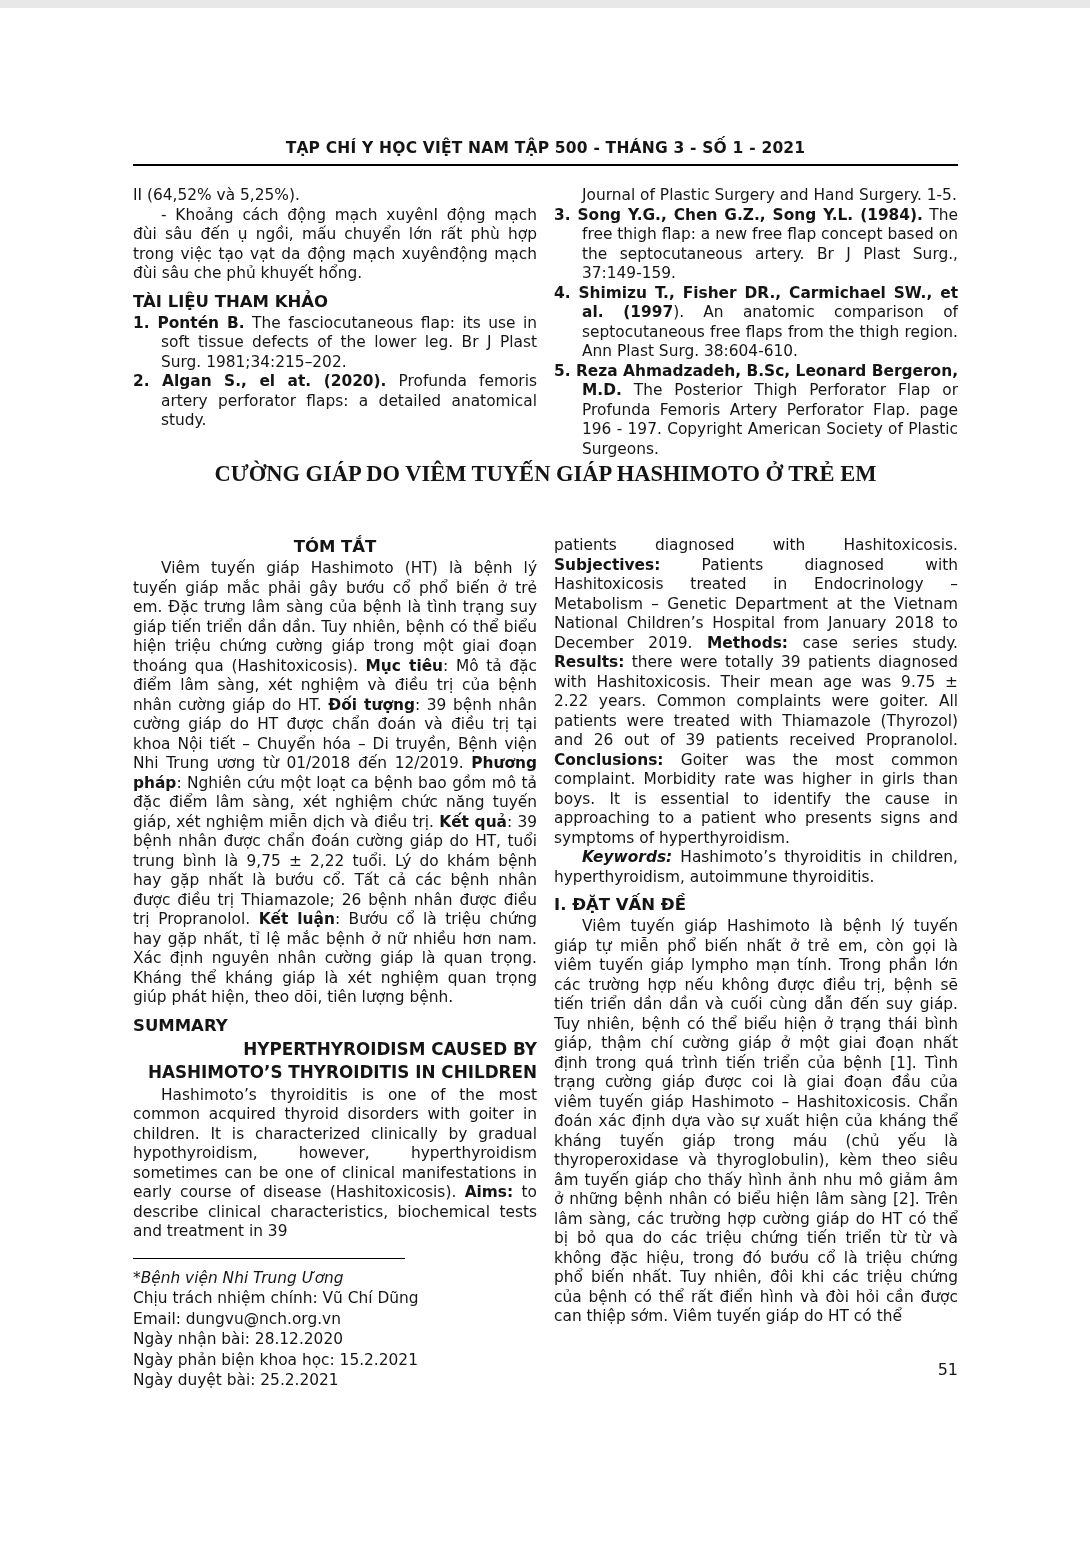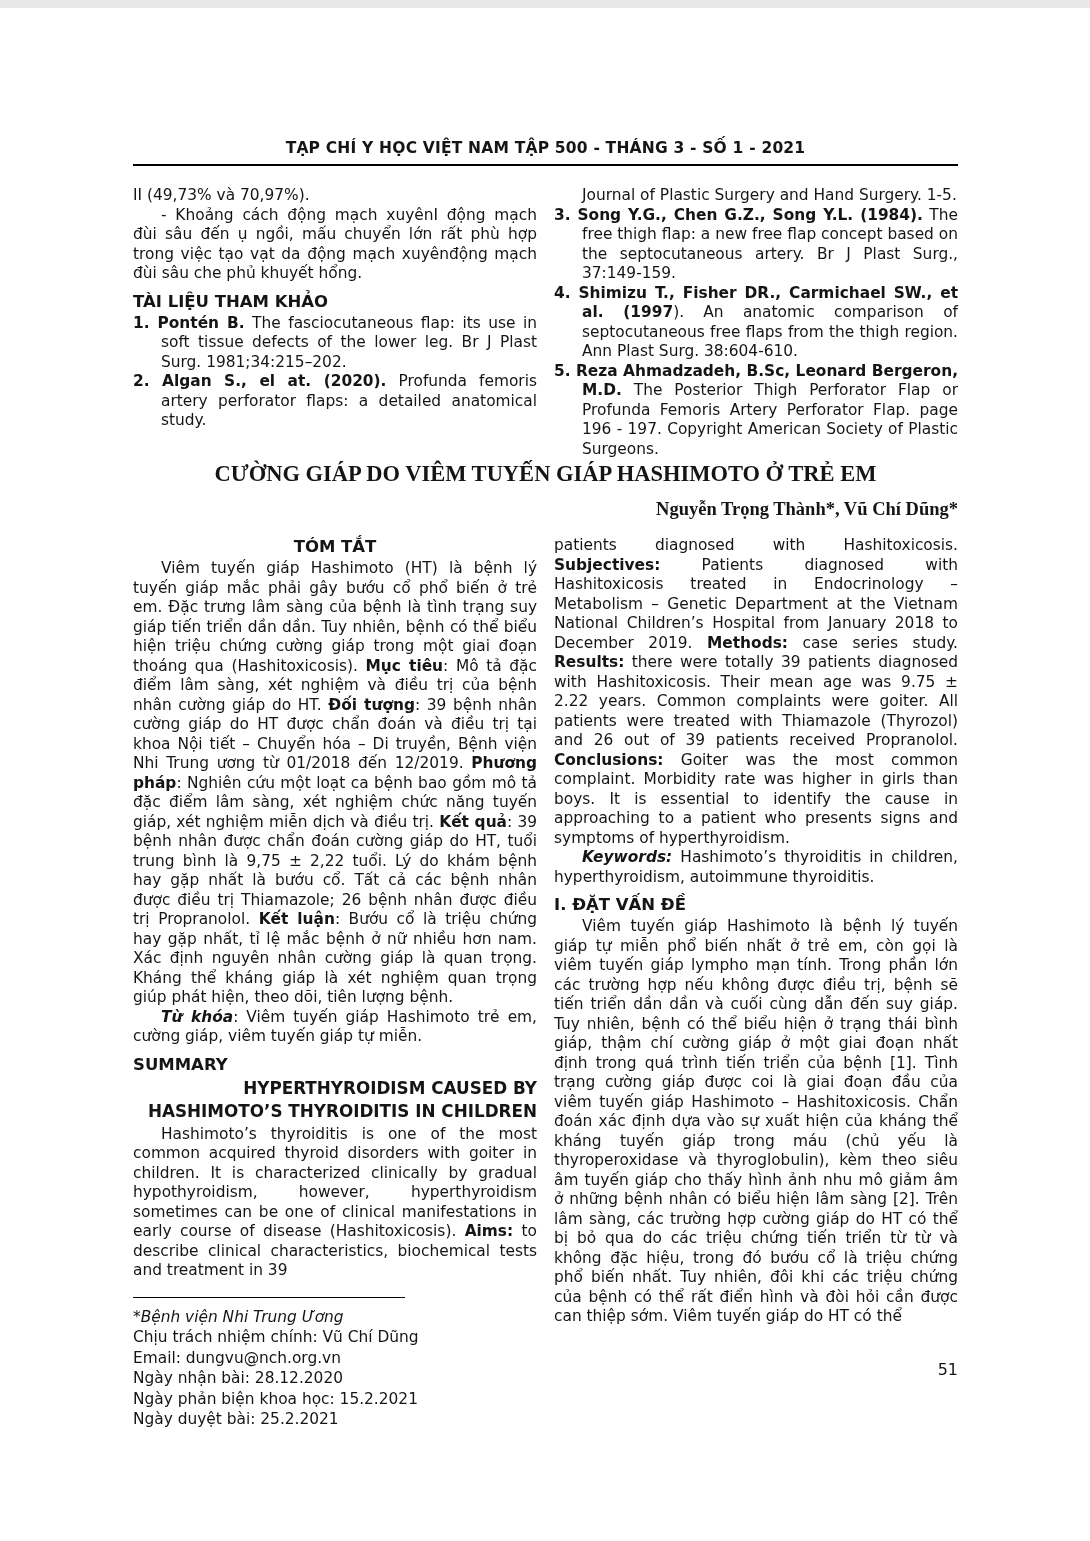--- a/index.html
+++ b/index.html
@@ -74,45 +74,43 @@
 <body>
 
 <div class="page">
 
   <div class="journal-header">
     <span>TẠP CHÍ Y HỌC VIỆT NAM TẬP 500 - THÁNG 3 - SỐ 1 - 2021</span>
   </div>
 
   <div class="two-col sec1">
     <div class="col">
-      <p>II (49,73% và 70,97%).</p>
+      <p>II (64,52% và 5,25%).</p>
       <p class="ind">- Khoảng cách động mạch xuyênI động mạch đùi sâu đến ụ ngồi, mấu chuyển lớn rất phù hợp trong việc tạo vạt da động mạch xuyênđộng mạch đùi sâu che phủ khuyết hổng.</p>
       <h3 class="sec-head">TÀI LIỆU THAM KHẢO</h3>
       <p class="ref"><span class="b">1. Pontén B.</span><span> The fasciocutaneous flap: its use in soft tissue defects of the lower leg. Br J Plast Surg. 1981;34:215–202.</span></p>
       <p class="ref"><span class="b">2. Algan S., el at. (2020).</span><span> Profunda femoris artery perforator flaps: a detailed anatomical study.</span></p>
     </div>
     <div class="col">
       <p class="ref-cont">Journal of Plastic Surgery and Hand Surgery. 1-5.</p>
       <p class="ref"><span class="b">3. Song Y.G., Chen G.Z., Song Y.L. (1984).</span><span> The free thigh flap: a new free flap concept based on the septocutaneous artery. Br J Plast Surg., 37:149-159.</span></p>
       <p class="ref"><span class="b">4. Shimizu T., Fisher DR., Carmichael SW., et al. (1997</span><span>). An anatomic comparison of septocutaneous free flaps from the thigh region. Ann Plast Surg. 38:604-610.</span></p>
       <p class="ref"><span class="b">5. Reza Ahmadzadeh, B.Sc, Leonard Bergeron, M.D.</span><span> The Posterior Thigh Perforator Flap or Profunda Femoris Artery Perforator Flap. page 196 - 197. Copyright American Society of Plastic Surgeons.</span></p>
     </div>
   </div>
 
   <div class="title-block">
     <h1 class="article-title">CƯỜNG GIÁP DO VIÊM TUYẾN GIÁP HASHIMOTO Ở TRẺ EM</h1>
-    <div class="article-authors">Nguyễn Trọng Thành*, Vũ Chí Dũng*</div>
   </div>
 
   <div class="two-col sec2">
 
     <div class="col">
       <h3 class="sec-head first">TÓM TẮT</h3>
       <p class="ind"><span>Viêm tuyến giáp Hashimoto (HT) là bệnh lý tuyến giáp mắc phải gây bướu cổ phổ biến ở trẻ em. Đặc trưng lâm sàng của bệnh là tình trạng suy giáp tiến triển dần dần. Tuy nhiên, bệnh có thể biểu hiện triệu chứng cường giáp trong một giai đoạn thoáng qua (Hashitoxicosis). </span><span class="b">Mục tiêu</span><span>: Mô tả đặc điểm lâm sàng, xét nghiệm và điều trị của bệnh nhân cường giáp do HT. </span><span class="b">Đối tượng</span><span>: 39 bệnh nhân cường giáp do HT được chẩn đoán và điều trị tại khoa Nội tiết – Chuyển hóa – Di truyền, Bệnh viện Nhi Trung ương từ 01/2018 đến 12/2019. </span><span class="b">Phương pháp</span><span>: Nghiên cứu một loạt ca bệnh bao gồm mô tả đặc điểm lâm sàng, xét nghiệm chức năng tuyến giáp, xét nghiệm miễn dịch và điều trị. </span><span class="b">Kết quả</span><span>: 39 bệnh nhân được chẩn đoán cường giáp do HT, tuổi trung bình là 9,75 ± 2,22 tuổi. Lý do khám bệnh hay gặp nhất là bướu cổ. Tất cả các bệnh nhân được điều trị Thiamazole; 26 bệnh nhân được điều trị Propranolol. </span><span class="b">Kết luận</span><span>: Bướu cổ là triệu chứng hay gặp nhất, tỉ lệ mắc bệnh ở nữ nhiều hơn nam. Xác định nguyên nhân cường giáp là quan trọng. Kháng thể kháng giáp là xét nghiệm quan trọng giúp phát hiện, theo dõi, tiên lượng bệnh.</span></p>
-      <p class="ind"><span class="b i">Từ khóa</span><span>: Viêm tuyến giáp Hashimoto trẻ em, cường giáp, viêm tuyến giáp tự miễn.</span></p>
 
       <h3 class="sec-head">SUMMARY</h3>
       <div class="summary-subtitle">HYPERTHYROIDISM CAUSED BY HASHIMOTO’S THYROIDITIS IN CHILDREN</div>
       <p class="ind"><span>Hashimoto’s thyroiditis is one of the most common acquired thyroid disorders with goiter in children. It is characterized clinically by gradual hypothyroidism, however, hyperthyroidism sometimes can be one of clinical manifestations in early course of disease (Hashitoxicosis). </span><span class="b">Aims:</span><span> to describe clinical characteristics, biochemical tests and treatment in 39</span></p>
 
       <div class="footnote">
         <div class="fn-rule"></div>
         <div class="fn-line i">*Bệnh viện Nhi Trung Ương</div>
         <div class="fn-line">Chịu trách nhiệm chính: Vũ Chí Dũng</div>
         <div class="fn-line">Email: dungvu@nch.org.vn</div>

